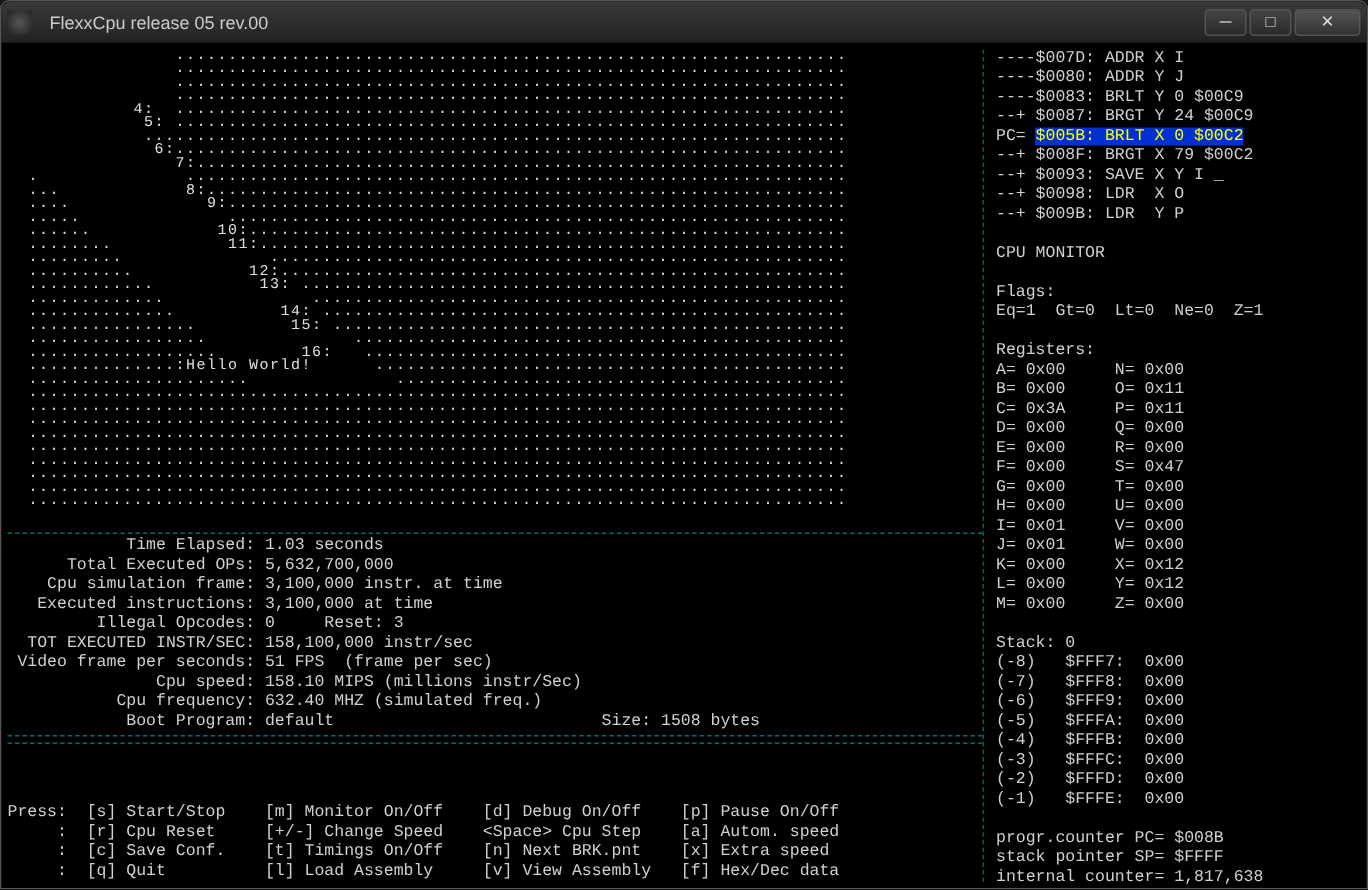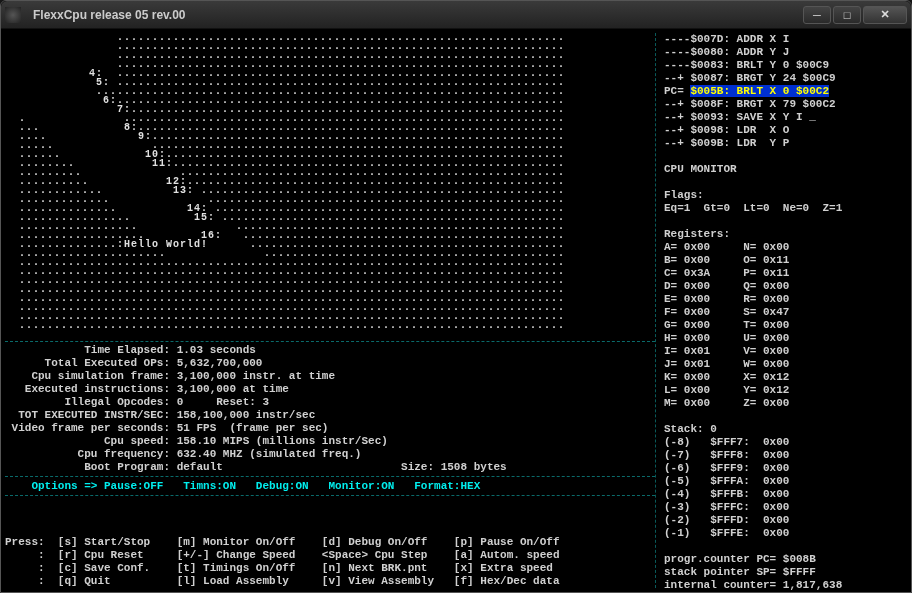--- a/index.html
+++ b/index.html
@@ -10,21 +10,20 @@
   color: #c0c0c0;
   overflow: hidden;
 }
 .window {
   width: 912px;
   height: 593px;
   background: #000;
   border: 1px solid #555;
   border-radius: 6px 6px 0 0;
   box-shadow: 0 0 10px rgba(0,0,0,0.5);
-  font-weight: bold;
 }
 .titlebar {
   height: 28px;
   background: linear-gradient(#3a3a3a, #222);
   border-radius: 6px 6px 0 0;
   display: flex;
   align-items: center;
   padding: 0 4px;
   border-bottom: 1px solid #111;
 }
@@ -159,21 +158,20 @@
       Total Executed OPs: 5,632,700,000
     Cpu simulation frame: 3,100,000 instr. at time
    Executed instructions: 3,100,000 at time
          Illegal Opcodes: 0     Reset: 3
   TOT EXECUTED INSTR/SEC: 158,100,000 instr/sec
  Video frame per seconds: 51 FPS  (frame per sec)
                Cpu speed: 158.10 MIPS (millions instr/Sec)
            Cpu frequency: 632.40 MHZ (simulated freq.)
             Boot Program: default                           Size: 1508 bytes</div>
       <div class="divider"></div>
-      <div class="opts mono" id="opts">    Options =&gt; Pause:OFF   Timns:ON   Debug:ON   Monitor:ON   Format:HEX</div>
       <div class="divider"></div>
       <div class="help" id="help">Press:  [s] Start/Stop    [m] Monitor On/Off    [d] Debug On/Off    [p] Pause On/Off  
      :  [r] Cpu Reset     [+/-] Change Speed    &lt;Space&gt; Cpu Step    [a] Autom. speed  
      :  [c] Save Conf.    [t] Timings On/Off    [n] Next BRK.pnt    [x] Extra speed   
      :  [q] Quit          [l] Load Assembly     [v] View Assembly   [f] Hex/Dec data  </div>
     </div>
 
     <div class="right mono" id="right">----$007D: ADDR X I
 ----$0080: ADDR Y J
 ----$0083: BRLT Y 0 $00C9

